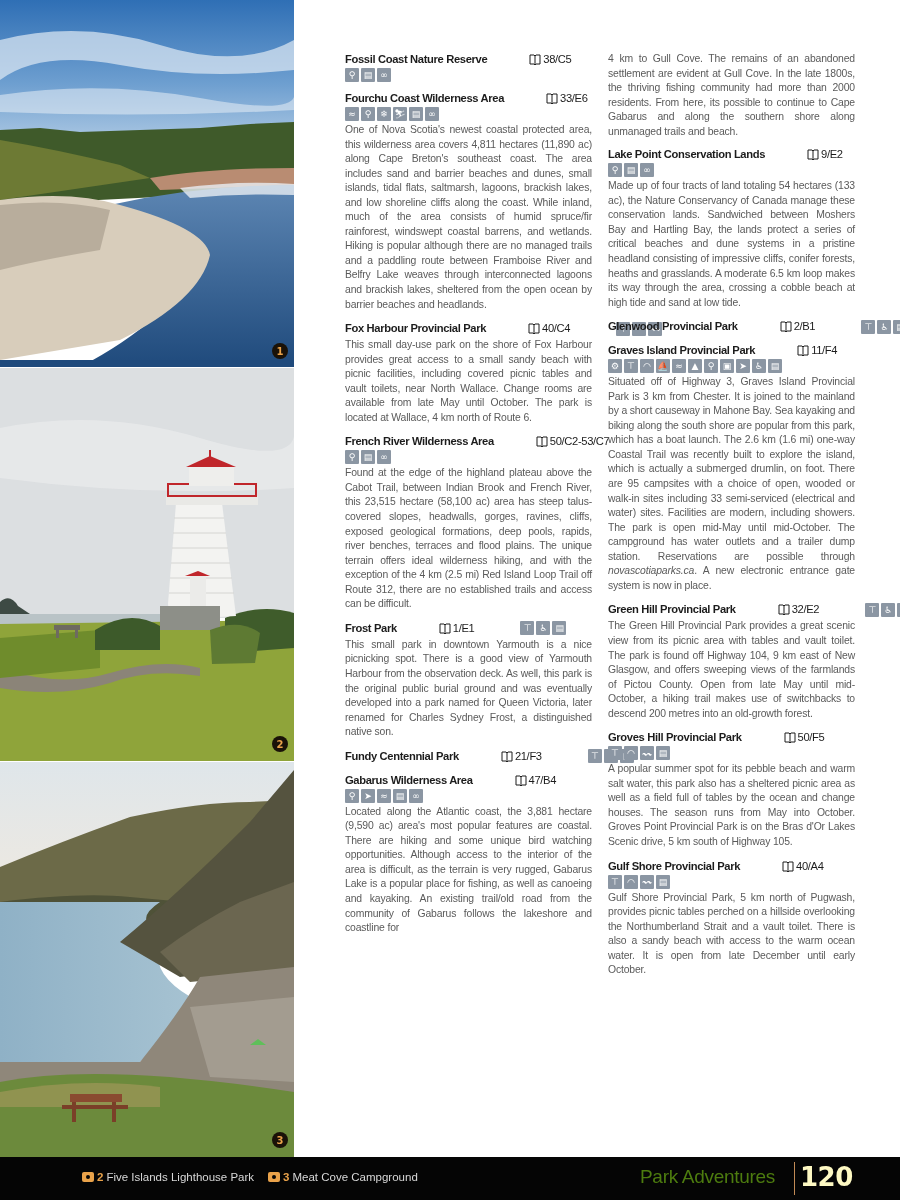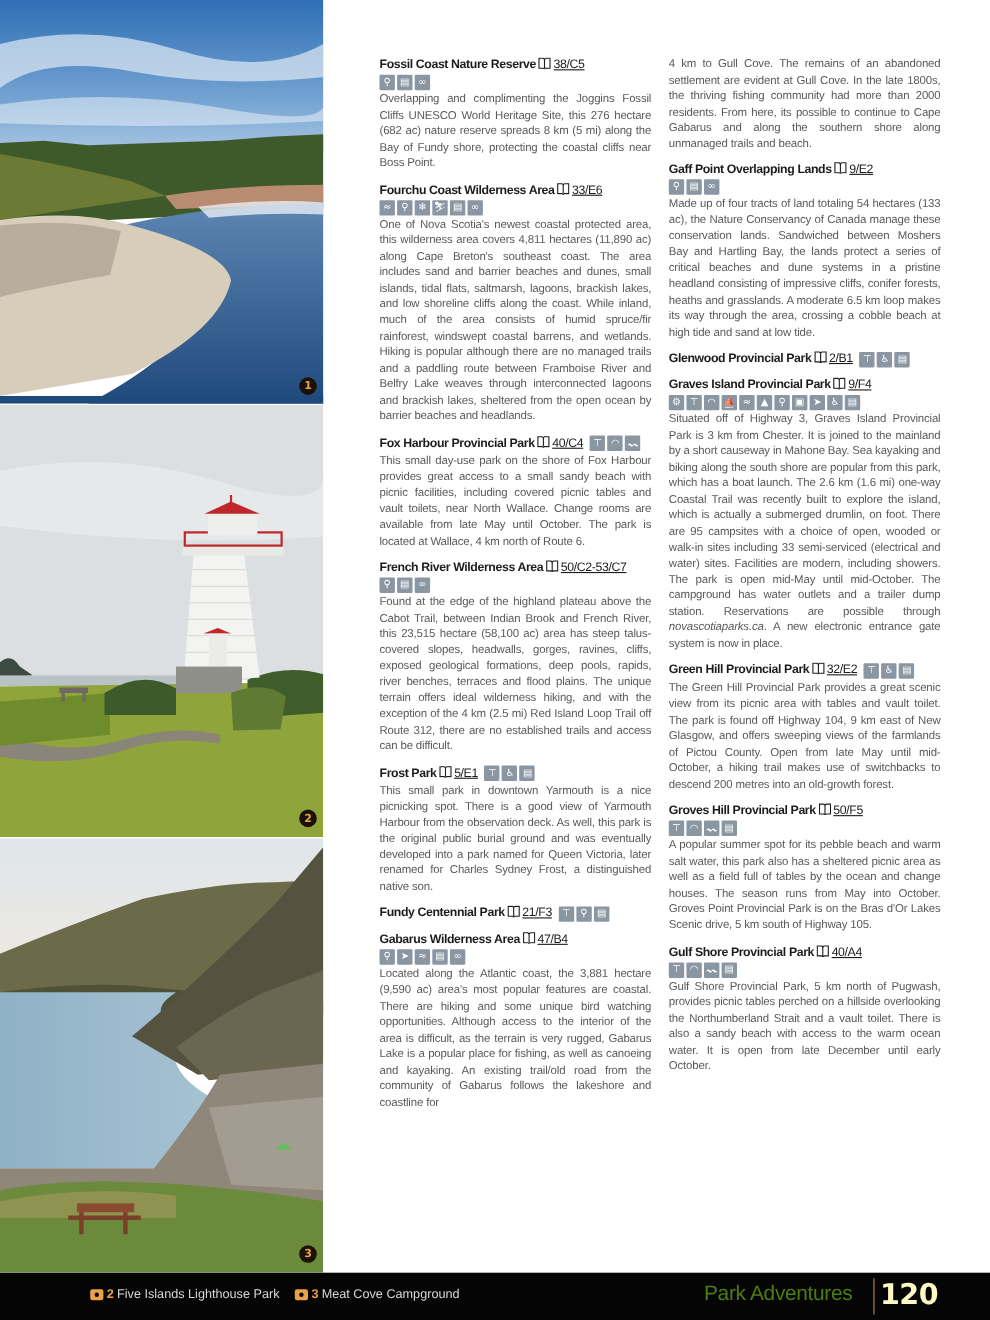--- a/index.html
+++ b/index.html
@@ -13,22 +13,22 @@
     background: #1a1208; color: #e9a24a; font: bold 10px "DejaVu Sans", sans-serif;
     display: flex; align-items: center; justify-content: center; }
 
   .col { position: absolute; top: 52px; width: 247px; }
   .col.left { left: 345px; }
   .col.right { left: 608px; }
 
   .entry { margin-bottom: 9px; }
   .entry.cont { margin-bottom: 8px; }
   .title { font: bold 11.2px "Liberation Sans", sans-serif; color: #1c1c1c; letter-spacing: -0.35px;
-    line-height: 15px; display: flex; align-items: center; white-space: nowrap; }
-  .map-ref { font-weight: normal; margin-left: 2px; display: inline-flex; align-items: flex-start; text-decoration: underline; }
+    line-height: 15px; display: flex; align-items: center; white-space: nowrap; gap: 40px; }
+  .map-ref { font-weight: normal; margin-left: 2px; display: inline-flex; align-items: center; }
   .map-icon { display: inline-block; width: 12px; height: 11px; margin-right: 2px; }
   .icons { display: flex; gap: 2px; margin: 1px 0 2px; }
   .icons.inline { display: inline-flex; margin: 0 0 0 6px; }
   .ico { width: 14px; height: 14px; background: #8b96a3; border-radius: 1px; color: #fff;
     font: 9px "DejaVu Sans", sans-serif; display: flex; align-items: center; justify-content: center; }
   .body { font: 10.4px "Liberation Sans", sans-serif; color: #5a5a5a; line-height: 14.55px;
     text-align: justify; letter-spacing: -0.15px; }
   .body i { font-style: italic; }
 
   .footer { position: absolute; left: 0; top: 1157px; width: 900px; height: 43px; background: #050505; }
@@ -156,21 +156,20 @@
             <line x1="6" y1="2" x2="6" y2="10" stroke="#1c1c1c" stroke-width="1"></line>
           </svg>
         <span>38/C5</span>
       </span>
     </div>
     <div class="icons">
       <span class="ico">⚲</span>
       <span class="ico">▤</span>
       <span class="ico">∞</span>
     </div>
-    <p class="body">Overlapping and complimenting the Joggins Fossil Cliffs UNESCO World Heritage Site, this 276 hectare (682 ac) nature reserve spreads 8 km (5 mi) along the Bay of Fundy shore, protecting the coastal cliffs near Boss Point.</p>
   </div>
 
   <div class="entry">
     <div class="title">
       <span>Fourchu Coast Wilderness Area</span>
       <span class="map-ref">
         <svg class="map-icon" viewBox="0 0 12 11">
             <path d="M1 1h4l1 1 1-1h4v9H7l-1 1-1-1H1z" fill="none" stroke="#1c1c1c" stroke-width="1"></path>
             <line x1="6" y1="2" x2="6" y2="10" stroke="#1c1c1c" stroke-width="1"></line>
           </svg>
@@ -227,21 +226,21 @@
   </div>
 
   <div class="entry">
     <div class="title">
       <span>Frost Park</span>
       <span class="map-ref">
         <svg class="map-icon" viewBox="0 0 12 11">
             <path d="M1 1h4l1 1 1-1h4v9H7l-1 1-1-1H1z" fill="none" stroke="#1c1c1c" stroke-width="1"></path>
             <line x1="6" y1="2" x2="6" y2="10" stroke="#1c1c1c" stroke-width="1"></line>
           </svg>
-        <span>5/E1</span>
+        <span>1/E1</span>
       </span>
       <span class="icons inline">
         <span class="ico">⊤</span>
         <span class="ico">♿</span>
         <span class="ico">▤</span>
       </span>
     </div>
     <p class="body" style="margin-top:2px">This small park in downtown Yarmouth is a nice picnicking spot. There is a good view of Yarmouth Harbour from the observation deck. As well, this park is the original public burial ground and was eventually developed into a park named for Queen Victoria, later renamed for Charles Sydney Frost, a distinguished native son.</p>
   </div>
 
@@ -286,21 +285,21 @@
 </div>
 
 <div class="col right">
 
   <div class="entry cont">
     <p class="body">4 km to Gull Cove. The remains of an abandoned settlement are evident at Gull Cove. In the late 1800s, the thriving fishing community had more than 2000 residents. From here, its possible to continue to Cape Gabarus and along the southern shore along unmanaged trails and beach.</p>
   </div>
 
   <div class="entry">
     <div class="title">
-      <span>Gaff Point Overlapping Lands</span>
+      <span>Lake Point Conservation Lands</span>
       <span class="map-ref">
         <svg class="map-icon" viewBox="0 0 12 11">
             <path d="M1 1h4l1 1 1-1h4v9H7l-1 1-1-1H1z" fill="none" stroke="#1c1c1c" stroke-width="1"></path>
             <line x1="6" y1="2" x2="6" y2="10" stroke="#1c1c1c" stroke-width="1"></line>
           </svg>
         <span>9/E2</span>
       </span>
     </div>
     <div class="icons">
       <span class="ico">⚲</span>
@@ -329,21 +328,21 @@
   </div>
 
   <div class="entry">
     <div class="title">
       <span>Graves Island Provincial Park</span>
       <span class="map-ref">
         <svg class="map-icon" viewBox="0 0 12 11">
             <path d="M1 1h4l1 1 1-1h4v9H7l-1 1-1-1H1z" fill="none" stroke="#1c1c1c" stroke-width="1"></path>
             <line x1="6" y1="2" x2="6" y2="10" stroke="#1c1c1c" stroke-width="1"></line>
           </svg>
-        <span>9/F4</span>
+        <span>11/F4</span>
       </span>
     </div>
     <div class="icons">
       <span class="ico">⚙</span>
       <span class="ico">⊤</span>
       <span class="ico">◠</span>
       <span class="ico">⛵</span>
       <span class="ico">≈</span>
       <span class="ico">▲</span>
       <span class="ico">⚲</span>

